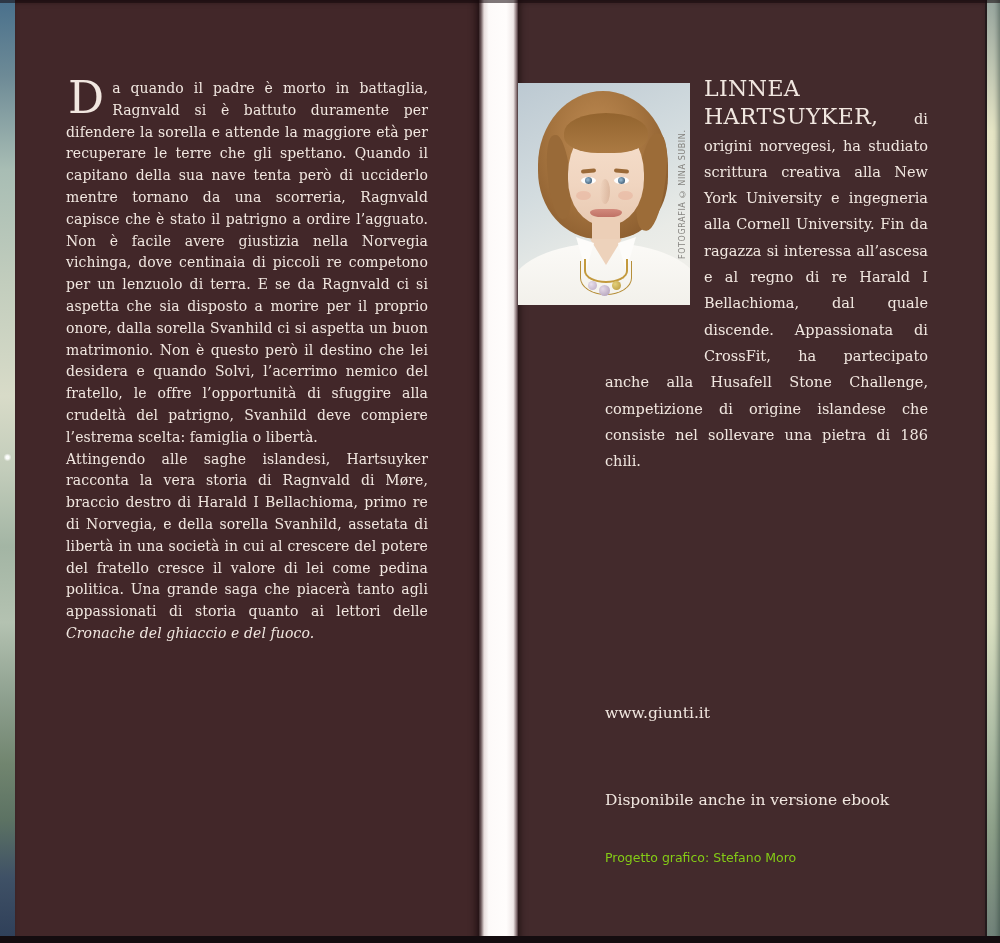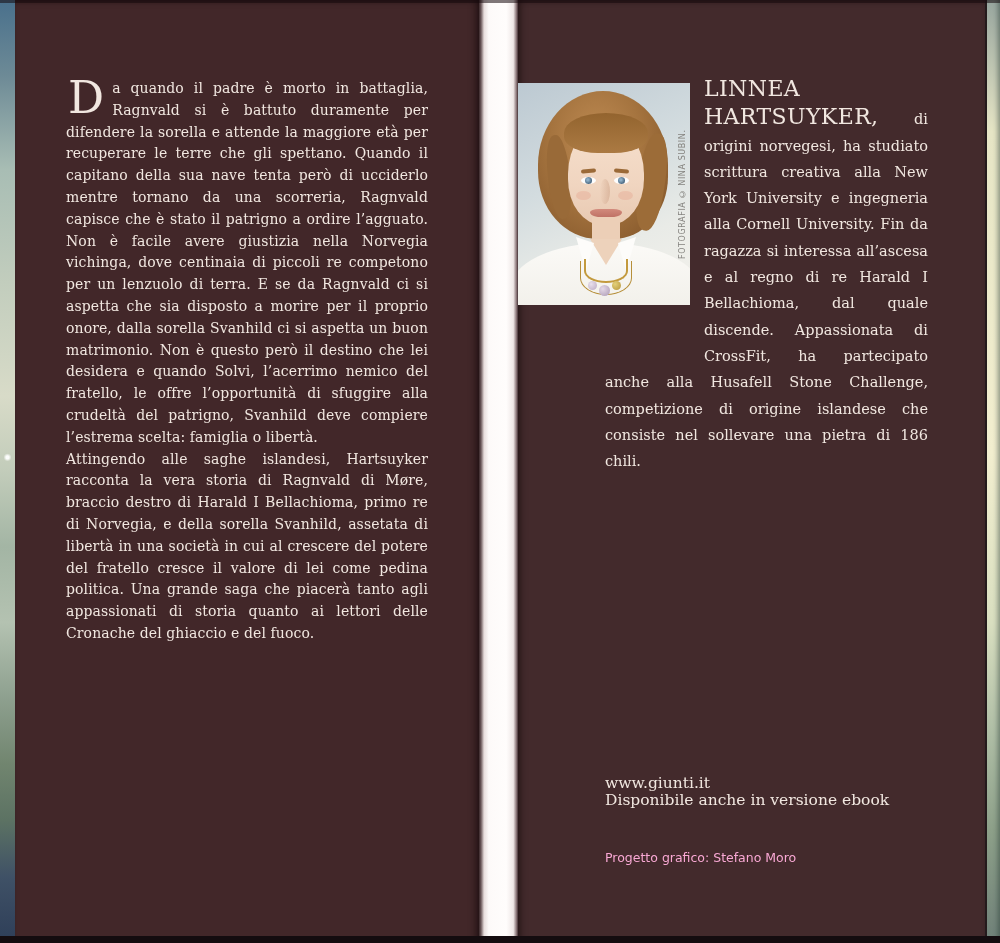--- a/index.html
+++ b/index.html
@@ -33,21 +33,21 @@
     box-shadow:inset -4px 0 5px -2px rgba(35,55,50,.5);}
 
   .top-strip{position:absolute;left:0;top:0;width:1000px;height:3px;background:rgba(22,10,13,.55);z-index:9;}
   .bottom-strip{position:absolute;left:0;top:936px;width:1000px;height:7px;background:#140c0f;z-index:9;}
 
   
   .synopsis{position:absolute;left:51px;top:78px;width:362px;font-size:14px;line-height:21.8px;
     text-align:justify;letter-spacing:.1px;hyphens:auto;}
   .synopsis p{margin:0;}
   .dropcap{float:left;font-size:45px;line-height:33px;padding:3px 8px 0 2px;}
-  .series-title{}
+  .series-title{font-style:italic;}
 
   
   .photo{position:absolute;left:0;top:83px;width:172px;height:222px;overflow:hidden;
     background:linear-gradient(155deg,#bcc9d2 0%,#d3dcdf 40%,#e9ebe7 70%,#f4f2ec 100%);}
   .photo div{position:absolute;}
   .p-hair{left:20px;top:8px;width:130px;height:148px;border-radius:50% 50% 42% 46%;
     background:radial-gradient(ellipse at 45% 35%,#c08c54 0%,#a5743f 45%,#8a5c2e 82%);}
   .p-hair-l{left:30px;top:52px;width:22px;height:84px;border-radius:45%;background:#996a38;transform:rotate(-6deg);}
   .p-hair-r{left:120px;top:50px;width:27px;height:98px;border-radius:45%;background:#9c6c38;transform:rotate(8deg);}
   .p-face{left:50px;top:40px;width:76px;height:102px;border-radius:50% 50% 45% 45%;
@@ -88,24 +88,24 @@
   .photo-credit{position:absolute;right:3px;top:8px;height:168px;
     writing-mode:vertical-rl;transform:rotate(180deg);
     font-family:"DejaVu Sans",sans-serif;font-size:8px;letter-spacing:.6px;color:#85837f;}
 
   
   .bio{position:absolute;left:87px;top:76px;width:323px;font-size:14.5px;line-height:26.3px;
     text-align:justify;hyphens:auto;}
   .bio-spacer{float:left;width:99px;height:282px;}
   .bio-name{font-size:22px;letter-spacing:.4px;}
 
-  .website{position:absolute;left:87px;top:774px;font-size:15.5px;}
+  .website{position:absolute;left:87px;top:704px;font-size:15.5px;}
   .ebook{position:absolute;left:87px;top:791px;font-size:15.5px;}
   .credits{position:absolute;left:87px;top:849px;font-family:"DejaVu Sans",sans-serif;
-    font-size:12.5px;line-height:17.5px;color:#f9a8d4;}
+    font-size:12.5px;line-height:17.5px;color:#84cc16;}
 </style>
 </head>
 <body>
 
 <div class="page">
 
   <div class="cover-strip"></div>
 
   <div class="flap flap-left">
     <div class="synopsis">

